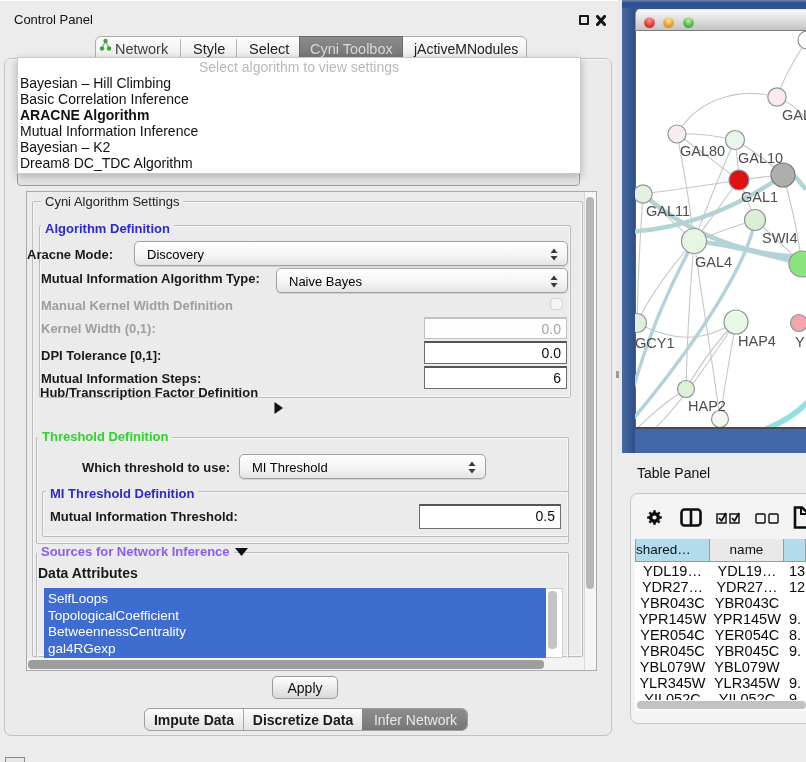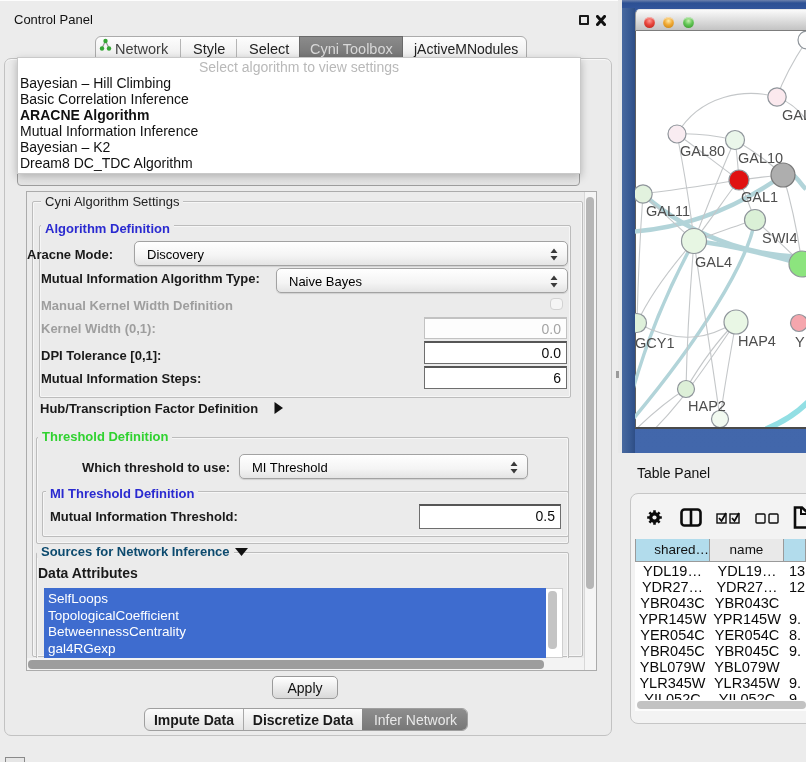--- a/index.html
+++ b/index.html
@@ -83,43 +83,43 @@
 
   <div class="lbl dis" style="left:41px;top:320px;">Kernel Width (0,1):</div>
   <div class="field" style="left:424px;top:316px;width:143px;height:22px;border-color:#c2c2c2;background:#fdfdfd;color:#a4a4a4;">0.0</div>
 
   <div class="lbl" style="left:41px;top:347px;">DPI Tolerance [0,1]:</div>
   <div class="field" style="left:424px;top:340px;width:143px;height:23px;">0.0</div>
 
   <div class="lbl" style="left:41px;top:370px;">Mutual Information Steps:</div>
   <div class="field" style="left:424px;top:365px;width:143px;height:23px;">6</div>
 
-  <div class="lbl" style="left:40px;top:400px;">Hub/Transcription Factor Definition</div>
+  <div class="lbl" style="left:40px;top:384px;">Hub/Transcription Factor Definition</div>
   <svg class="abs" style="left:273px;top:400px;" width="11" height="14" viewBox="0 0 11 14">
       <path d="M1.5 1 L10 7 L1.5 13 Z" fill="#111"></path>
     </svg>
 
   <div class="groove" style="left:36px;top:436px;width:533px;height:107px;"></div>
   <div class="grouplabel bold" style="left:38px;top:429px;color:#30d230;">Threshold Definition</div>
 
   <div class="lbl" style="left:82px;top:459px;">Which threshold to use:</div>
-  <div class="combo" style="left:239px;top:453px;width:289px;height:25px;">
+  <div class="combo" style="left:239px;top:453px;width:247px;height:25px;">
       <span class="ctext">MI Threshold</span>
     <svg class="arrows" viewBox="0 0 8 13">
         <path d="M4 0.5 L7.5 5 H0.5 Z M4 12.5 L0.5 8 H7.5 Z" fill="#3a3a3a"></path>
       </svg>
     </div>
 
   <div class="groove" style="left:42px;top:490px;width:527px;height:46px;"></div>
   <div class="grouplabel bold" style="left:46px;top:486px;color:#2a2ad0;">MI Threshold Definition</div>
   <div class="lbl" style="left:50px;top:508px;">Mutual Information Threshold:</div>
   <div class="field" style="left:419px;top:503px;width:142px;height:25px;">0.5</div>
 
   <div class="groove" style="left:36px;top:551px;width:533px;height:112px;"></div>
-  <div class="grouplabel bold" style="left:37px;top:544px;color:#0c4a6e;">Sources for Network Inference</div>
+  <div class="grouplabel bold" style="left:37px;top:544px;color:#8b5cf6;">Sources for Network Inference</div>
   <svg class="abs" style="left:234px;top:546px;" width="15" height="10" viewBox="0 0 15 10">
       <path d="M1 1 L14 1 L7.5 9 Z" fill="#111"></path>
     </svg>
 
   <div class="lbl" style="left:38px;top:564px;font-size:14px;">Data Attributes</div>
 
   <div class="abs" style="left:44px;top:587px;width:519px;height:70px;background:#ffffff;border:1px solid #cfcfcf;"></div>
   <div class="abs" style="left:44px;top:587px;width:502px;height:70px;background:#3e6ccf;color:#fff;font-size:13.5px;line-height:16.5px;padding:3px 0 0 4px;">
     SelfLoops<br>TopologicalCoefficient<br>BetweennessCentrality<br>gal4RGexp
   </div>
@@ -267,21 +267,21 @@
     <rect x="1" y="2" width="9" height="9" rx="1"></rect>
     <rect x="14" y="2" width="9" height="9" rx="1"></rect>
   </g>
 </svg>
 <svg class="abs" style="left:793px;top:506px;" width="13" height="23" viewBox="0 0 13 23">
   <path d="M2 1.5 H9 L15 7 V21.5 H2 Z" fill="none" stroke="#0c0c0c" stroke-width="2.6"></path>
   <path d="M8 1.5 V8 H15" fill="none" stroke="#0c0c0c" stroke-width="2"></path>
 </svg>
 
 <div class="abs" style="left:635px;top:539px;width:171px;height:172px;background:#fff;border-top:1px solid #9a9a9a;"></div>
-<div class="abs" style="left:635px;top:539px;width:75px;height:23px;background:#b2dcec;border:1px solid #9a9a9a;border-top:none;text-align:right;font-size:13.5px;padding-top:3px;color:#111;">shared…</div>
+<div class="abs" style="left:635px;top:539px;width:75px;height:23px;background:#b2dcec;border:1px solid #9a9a9a;border-top:none;text-align:left;font-size:13.5px;padding-top:3px;color:#111;">shared…</div>
 <div class="abs" style="left:710px;top:539px;width:74px;height:23px;background:#e9e9e9;border:1px solid #9a9a9a;border-left:none;border-top:none;text-align:center;font-size:13.5px;padding-top:3px;color:#111;">name</div>
 <div class="abs" style="left:784px;top:539px;width:22px;height:23px;background:#b2dcec;border:1px solid #9a9a9a;border-left:none;border-top:none;"></div>
 
 <div class="abs" style="left:635px;top:563px;width:171px;height:164px;overflow:hidden;font-size:14.5px;color:#0a0a0a;">
   <div class="trow">
       <span class="c1">YDL19…</span>
       <span class="c2">YDL19…</span>
       <span class="c3">13.</span>
     </div>
   <div class="trow">

